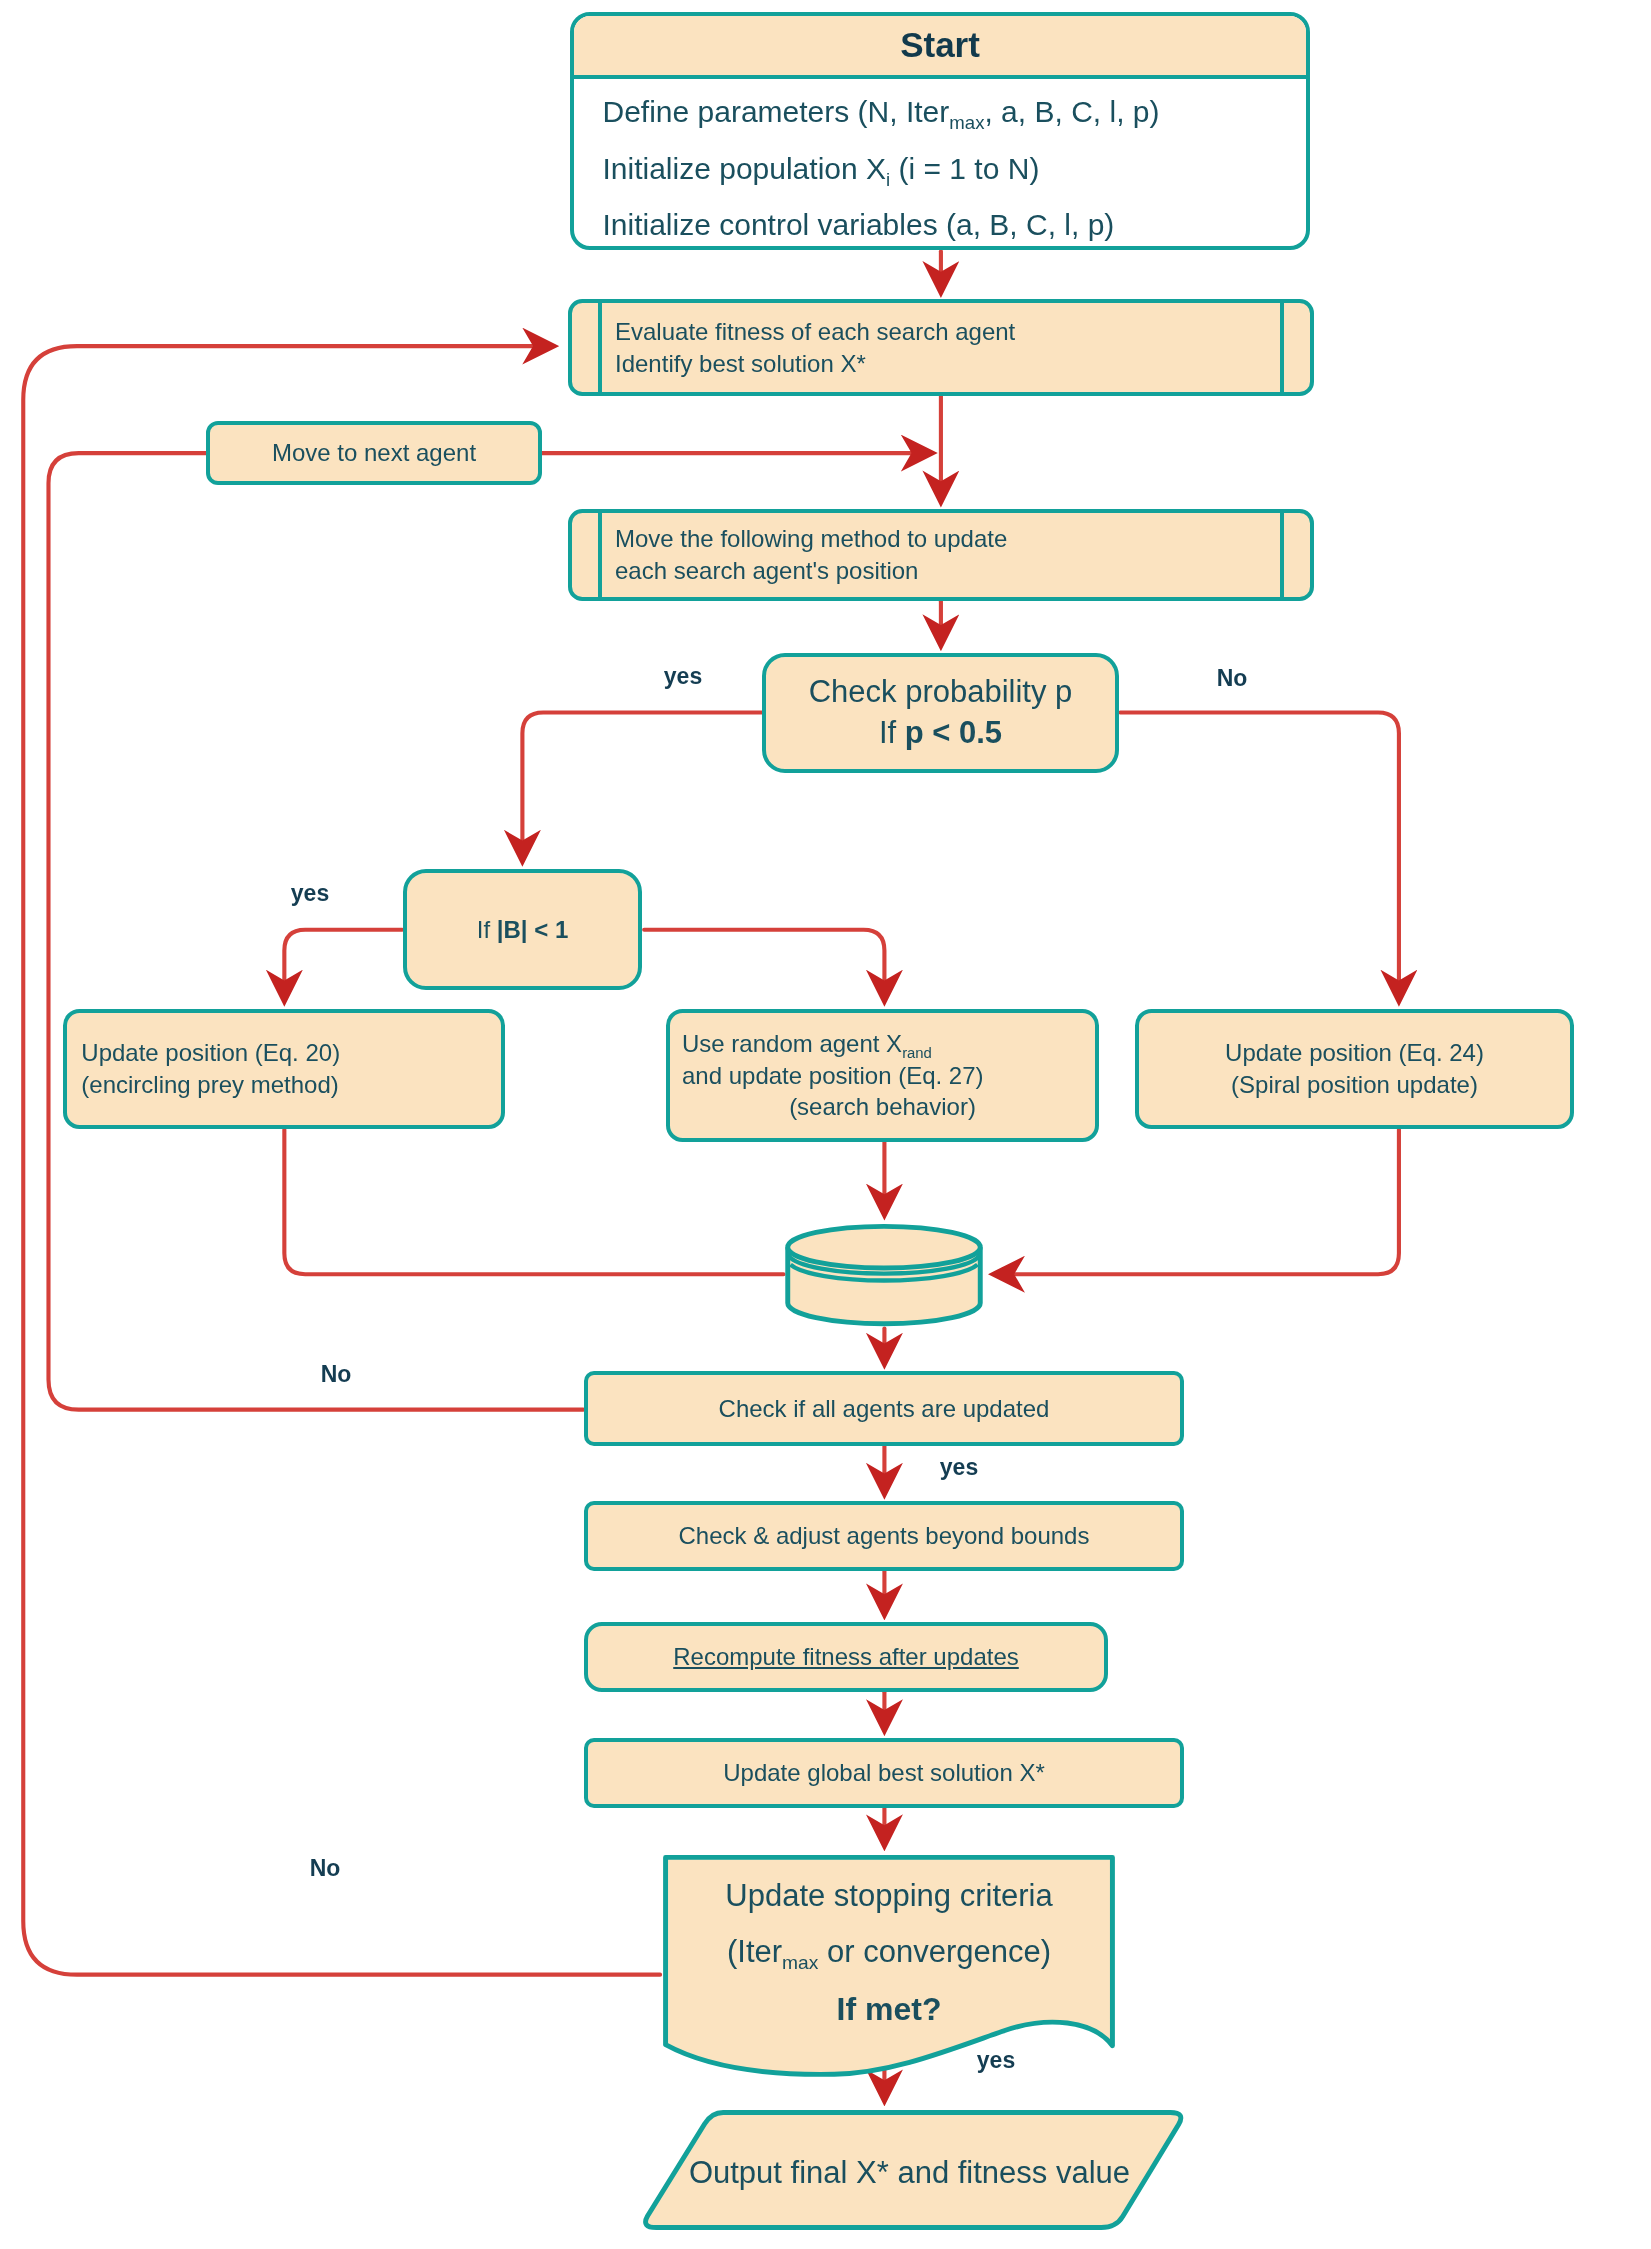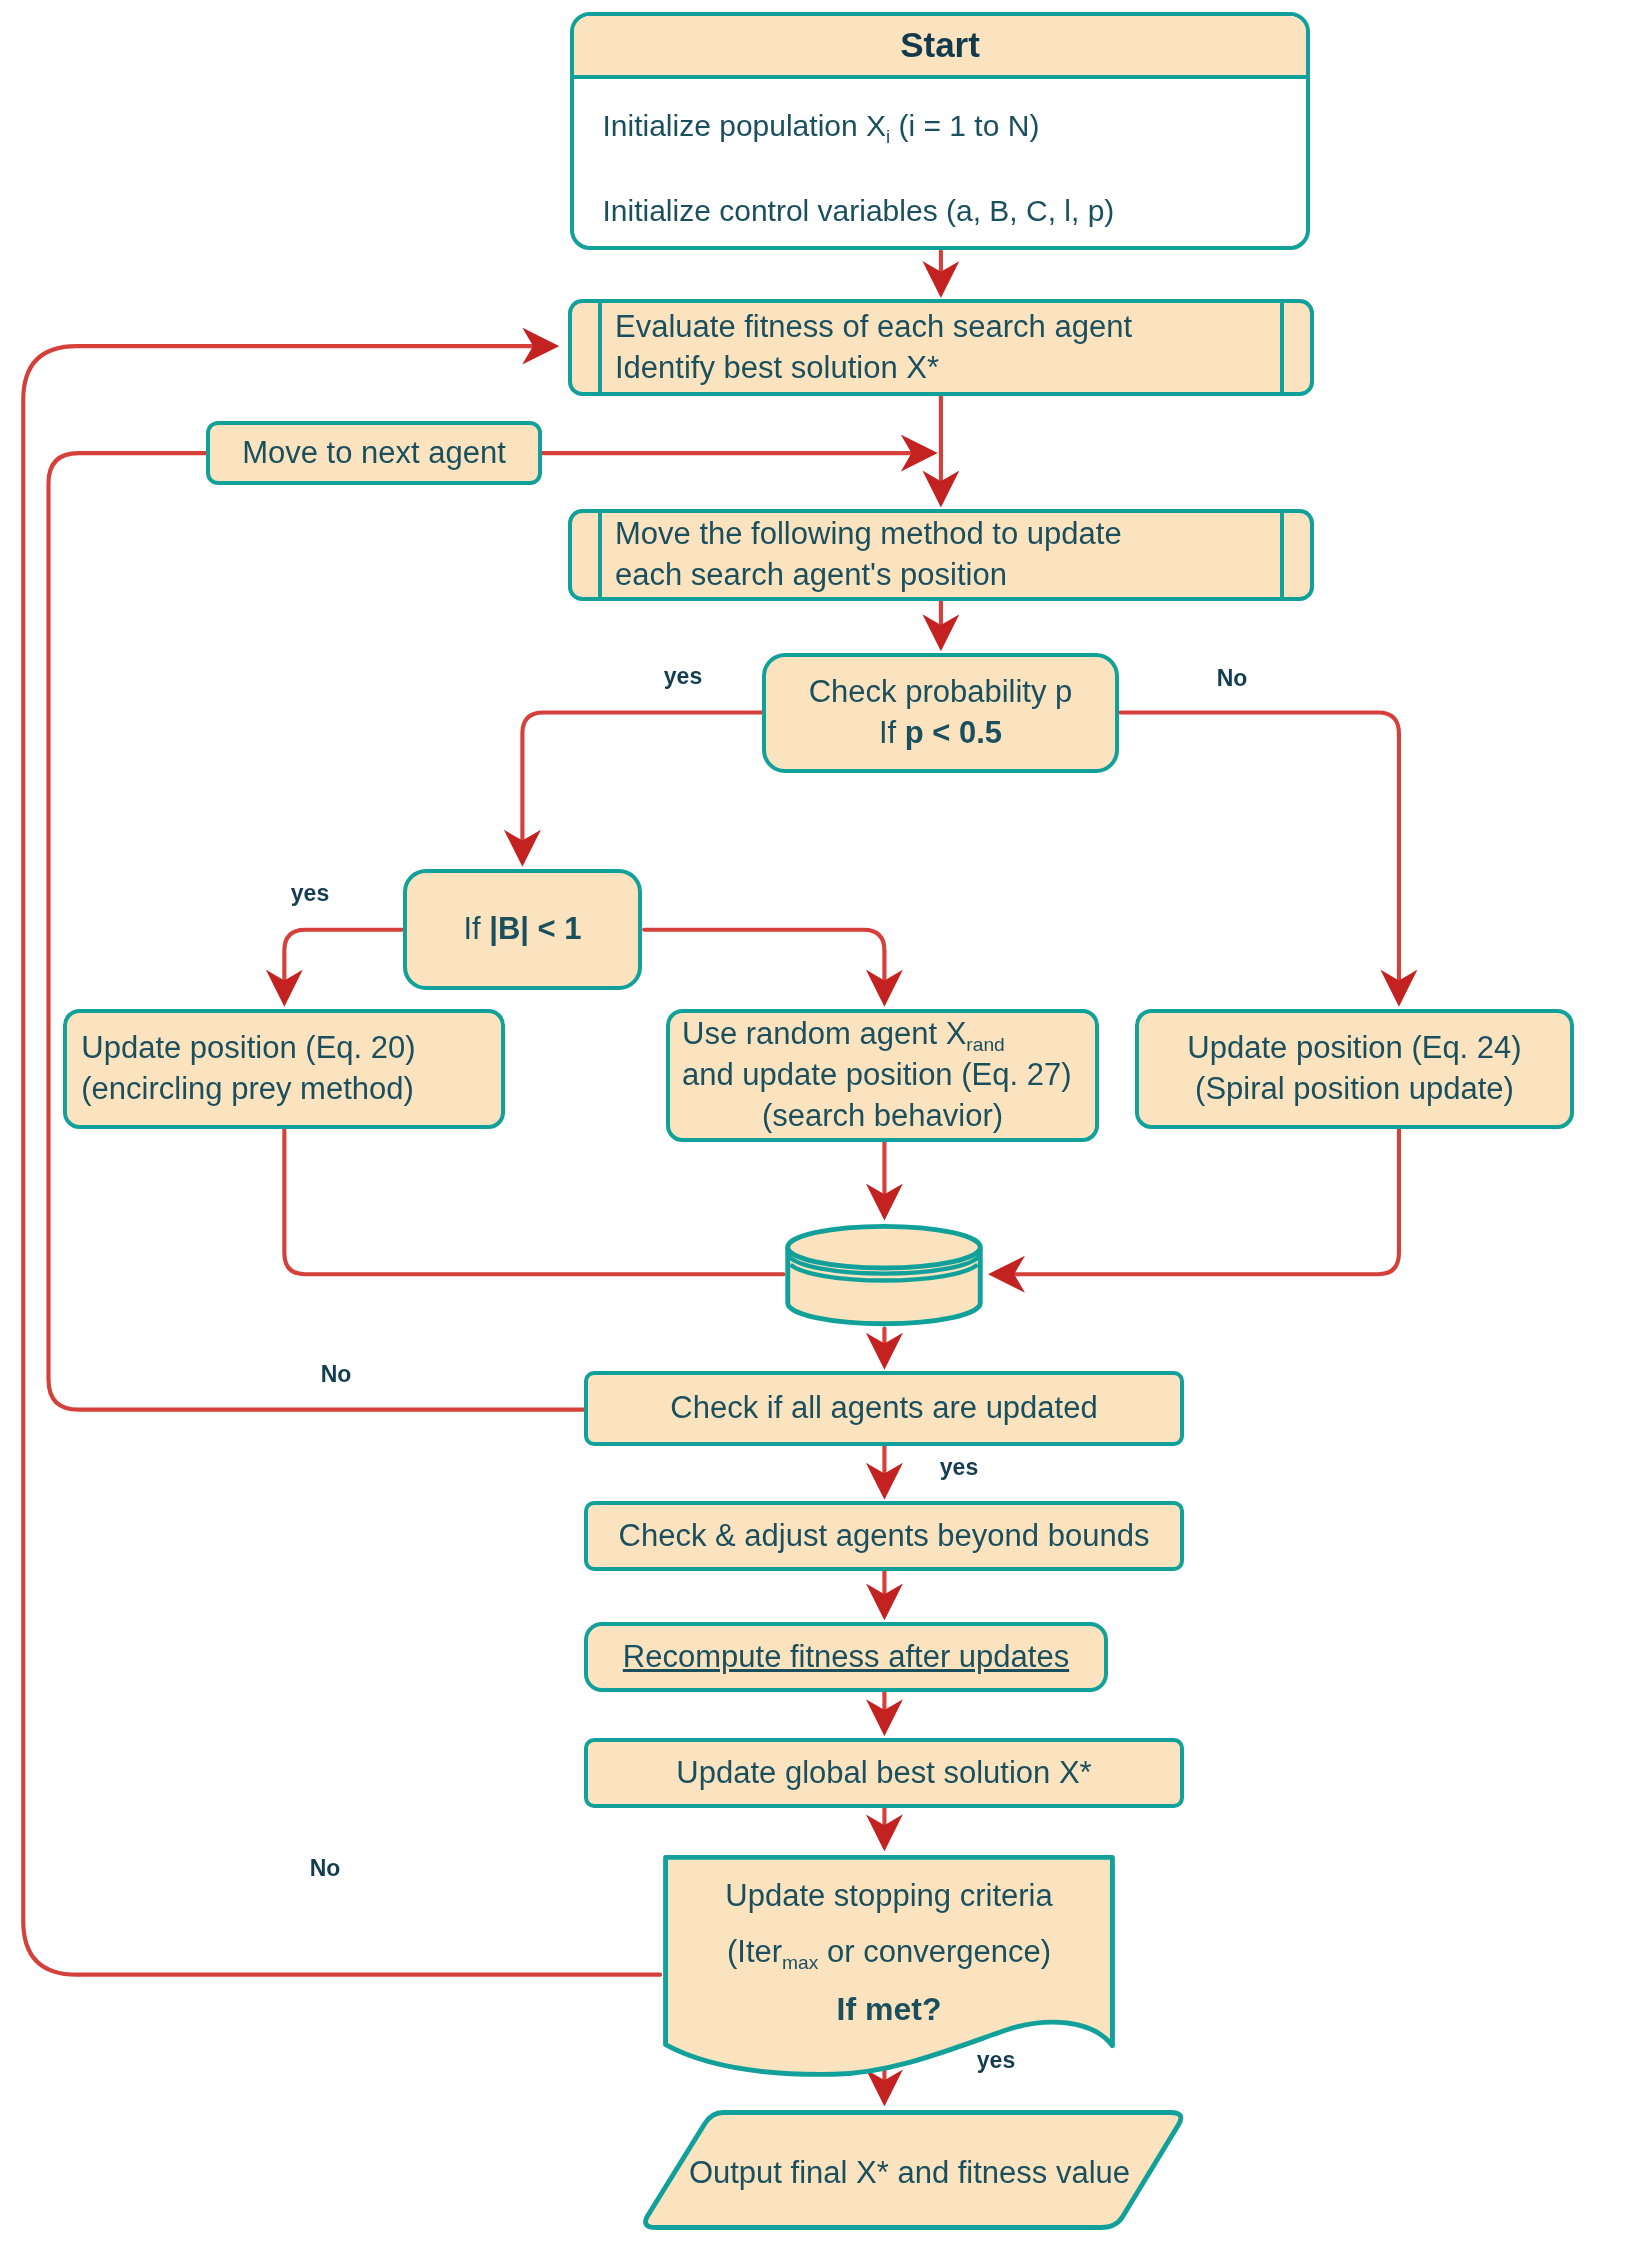--- a/index.html
+++ b/index.html
@@ -11,21 +11,21 @@
     --redd:#c42220;
   }
   html,body{margin:0;padding:0;background:#ffffff;}
   #canvas{
     position:relative;width:1652px;height:2250px;background:#ffffff;
     font-family:"Liberation Sans",sans-serif;color:var(--ink);
   }
   .node{position:absolute;box-sizing:border-box;border:4.4px solid var(--teal);
         background:var(--peach);color:var(--ink);}
   .flex-center{display:flex;flex-direction:column;justify-content:center;}
-  .txt{font-size:31px;line-height:1.32;white-space:nowrap;}
+  .txt{font-size:24px;line-height:1.32;white-space:nowrap;}
   .center{text-align:center;}
   sub{font-size:0.62em;line-height:0;}
   .bold{font-weight:700;}
   .edge-label{position:absolute;font-size:23px;font-weight:700;color:var(--label);
               text-align:center;white-space:nowrap;}
   .bar{position:absolute;top:0;bottom:0;width:3.8px;background:var(--teal);}
   .bar.l{left:26px;} .bar.r{right:26px;}
   svg{position:absolute;overflow:visible;}
   #connectors{left:0;top:0;}
 </style>
@@ -62,20 +62,21 @@
       <path d="M 1612 3762 V 3829" marker-end="url(#ah)"></path>
     </g>
   </svg>
 
   <div class="node" style="left:570px;top:12px;width:740px;height:238px;border-radius:20px;background:#ffffff;overflow:hidden;">
     <div style="height:59px;background:var(--peach);border-bottom:4.4px solid var(--teal);
                 display:flex;align-items:center;justify-content:center;">
       <span class="txt bold" style="font-size:35px;color:#123a4c;">Start</span>
     </div>
     <div class="flex-center" style="height:170px;padding-left:28.5px;justify-content:space-around;padding-top:4.4px;padding-bottom:7.7px;">
+      <div class="txt" style="font-size:30px;"><span>Define parameters (N, Iter</span><sub>max</sub><span>, a, B, C, l, p)</span></div>
       <div class="txt" style="font-size:30px;"><span>Initialize population X</span><sub>i</sub><span> (i = 1 to N)</span></div>
       <div class="txt" style="font-size:30px;">Initialize control variables (a, B, C, l, p)</div>
     </div>
   </div>
 
   <div class="node flex-center" style="left:568px;top:299px;width:746px;height:97px;border-radius:14.3px;padding-left:43px;">
     <span class="bar l"></span>
     <span class="bar r"></span>
     <div class="txt">Evaluate fitness of each search agent</div>
     <div class="txt">Identify best solution X*</div>

